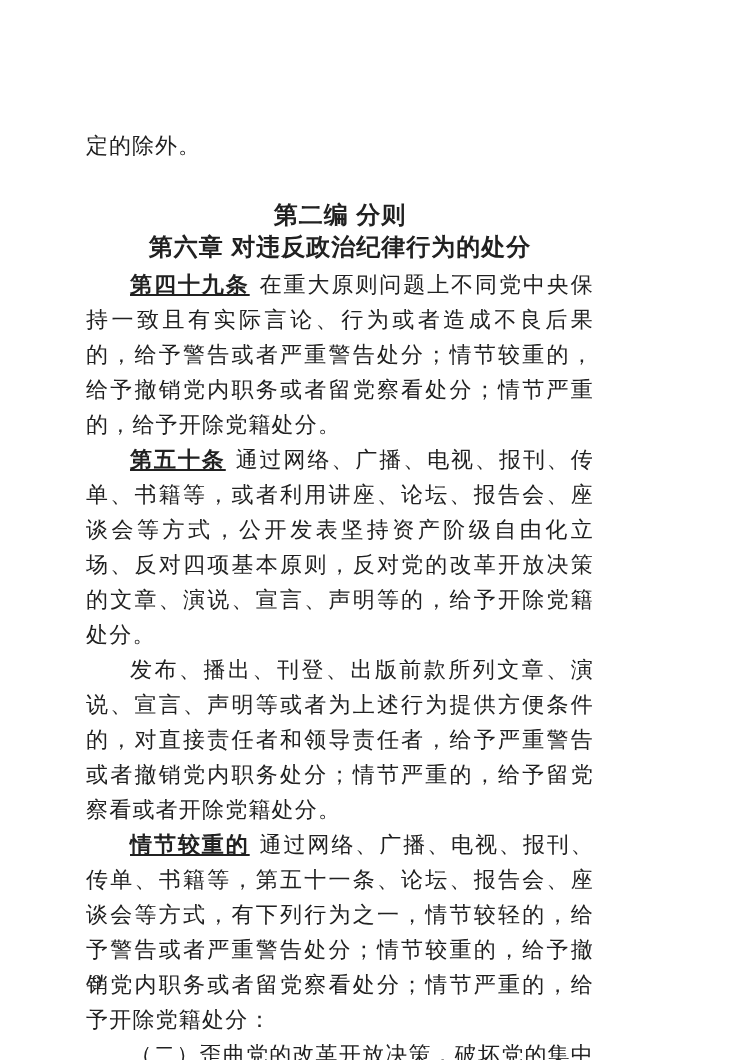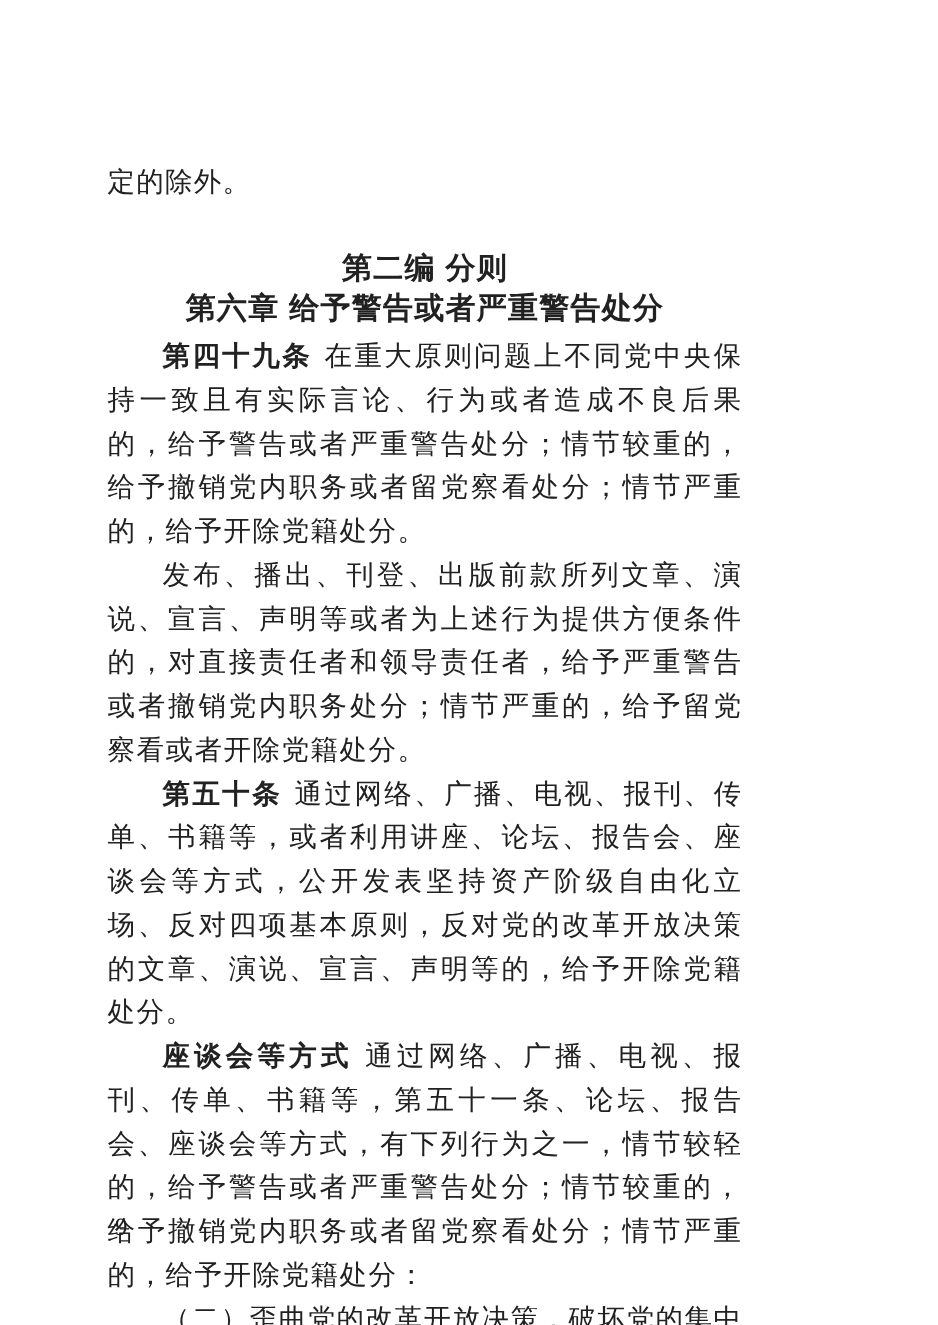--- a/index.html
+++ b/index.html
@@ -52,20 +52,21 @@
     margin: 0;
     font-size: 22px;
     line-height: 35px;
     letter-spacing: 1.2px;
     text-align: justify;
     text-indent: 2em;
   }
   .lead {
     font-weight: bold;
     margin-right: 0.45em;
+    text-decoration: underline;
   }
   .lead:empty {
     display: none;
     margin: 0;
   }
   .page-number {
     position: absolute;
     left: 92px;
     top: 970px;
     font-size: 20px;
@@ -76,26 +77,26 @@
 </head>
 <body>
 
 <div class="doc-page">
   <div class="content">
 
     <p class="cont-line">定的除外。</p>
 
     <h1 class="part-heading">第二编 分则</h1>
 
-    <h2 class="chapter-heading">第六章 给予警告或者严重警告处分</h2>
+    <h2 class="chapter-heading">第六章 对违反政治纪律行为的处分</h2>
 
     <div class="body-block">
       <p class="body-p"><span class="lead">第四十九条</span><span>在重大原则问题上不同党中央保持一致且有实际言论、行为或者造成不良后果的，给予警告或者严重警告处分；情节较重的，给予撤销党内职务或者留党察看处分；情节严重的，给予开除党籍处分。</span></p>
+      <p class="body-p"><span class="lead">第五十条</span><span>通过网络、广播、电视、报刊、传单、书籍等，或者利用讲座、论坛、报告会、座谈会等方式，公开发表坚持资产阶级自由化立场、反对四项基本原则，反对党的改革开放决策的文章、演说、宣言、声明等的，给予开除党籍处分。</span></p>
       <p class="body-p"><span>发布、播出、刊登、出版前款所列文章、演说、宣言、声明等或者为上述行为提供方便条件的，对直接责任者和领导责任者，给予严重警告或者撤销党内职务处分；情节严重的，给予留党察看或者开除党籍处分。</span></p>
-      <p class="body-p"><span class="lead">第五十条</span><span>通过网络、广播、电视、报刊、传单、书籍等，或者利用讲座、论坛、报告会、座谈会等方式，公开发表坚持资产阶级自由化立场、反对四项基本原则，反对党的改革开放决策的文章、演说、宣言、声明等的，给予开除党籍处分。</span></p>
-      <p class="body-p"><span class="lead">座谈会等方式</span><span>通过网络、广播、电视、报刊、传单、书籍等，第五十一条、论坛、报告会、座谈会等方式，有下列行为之一，情节较轻的，给予警告或者严重警告处分；情节较重的，给予撤销党内职务或者留党察看处分；情节严重的，给予开除党籍处分：</span></p>
+      <p class="body-p"><span class="lead">情节较重的</span><span>通过网络、广播、电视、报刊、传单、书籍等，第五十一条、论坛、报告会、座谈会等方式，有下列行为之一，情节较轻的，给予警告或者严重警告处分；情节较重的，给予撤销党内职务或者留党察看处分；情节严重的，给予开除党籍处分：</span></p>
       <p class="body-p"><span>（二）歪曲党的改革开放决策，破坏党的集中统一；</span></p>
     </div>
 
   </div>
 
   <div class="page-number">9</div>
 </div>
 
 </body></html>

